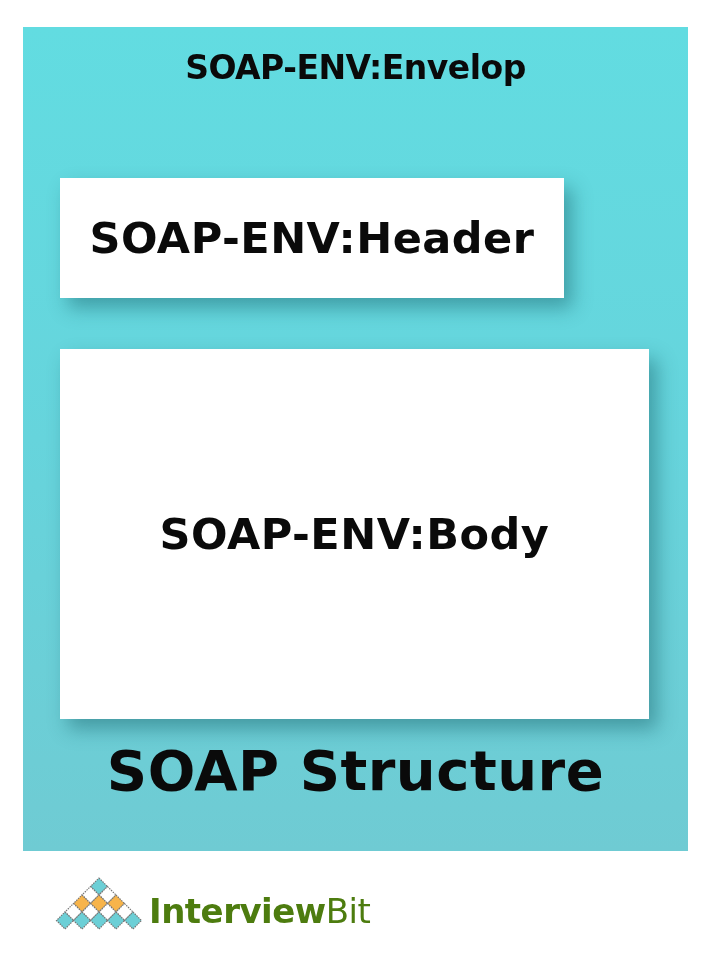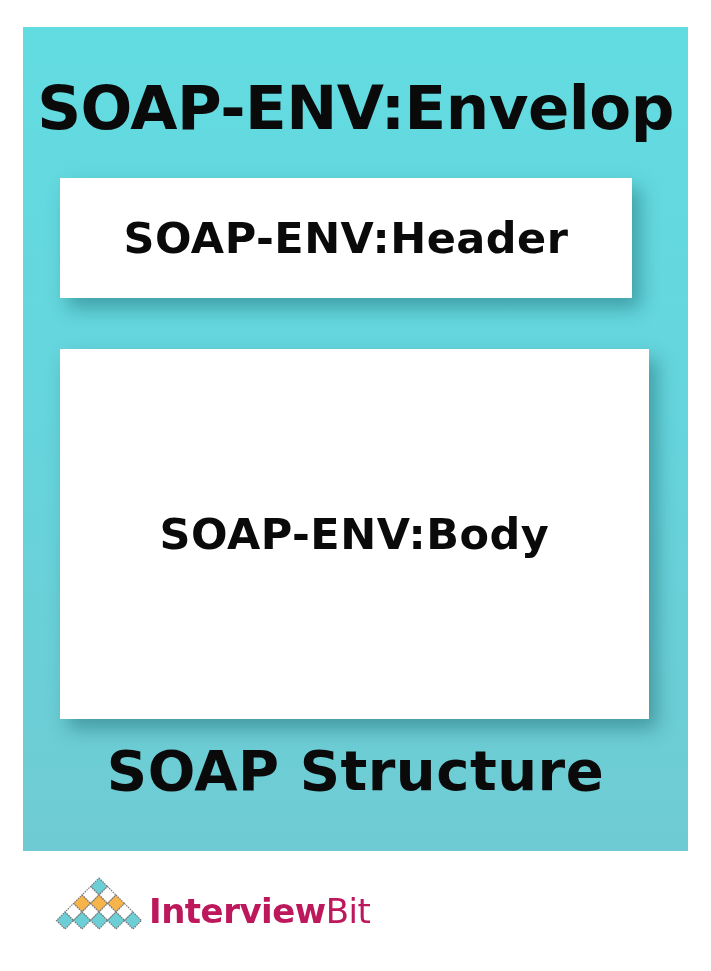--- a/index.html
+++ b/index.html
@@ -6,32 +6,32 @@
     body { width: 711px; height: 971px; position: relative; overflow: hidden; font-family: "DejaVu Sans", sans-serif; }
     .envelope {
       position: absolute; left: 23px; top: 27px; width: 665px; height: 824px;
       background: linear-gradient(180deg, #62dce1 0%, #66d4dc 50%, #6fcbd3 100%);
     }
     .label {
       position: absolute; left: 0; right: 0; text-align: center;
       color: #0a0a0a; font-weight: bold; font-size: 43px; letter-spacing: 0.5px;
       white-space: nowrap;
     }
-    .env-title { top: 72px; left: 23px; right: 23px; letter-spacing: -0.5px; font-size: 61px; }
+    .env-title { top: 48px; left: 23px; right: 23px; letter-spacing: -0.5px; font-size: 33px; }
     .box {
       position: absolute; background: #ffffff;
       box-shadow: 8px 10px 18px rgba(20, 90, 100, 0.45);
     }
-    .header-box { left: 60px; top: 178px; width: 572px; height: 120px; }
+    .header-box { left: 60px; top: 178px; width: 504px; height: 120px; }
     .body-box { left: 60px; top: 349px; width: 589px; height: 370px; }
     .box .label { top: 50%; transform: translateY(-50%); }
     .footer-title { top: 738px; left: 23px; right: 23px; font-size: 56px; }
     .brand { position: absolute; left: 55px; top: 876px; height: 60px; width: 320px; }
     .brand svg { position: absolute; left: 0; top: 0; }
-    .brand-text { position: absolute; left: 94px; top: 15px; font-size: 34px; color: #be185d; letter-spacing: -0.5px; white-space: nowrap; }
+    .brand-text { position: absolute; left: 94px; top: 15px; font-size: 34px; color: #4d7c0f; letter-spacing: -0.5px; white-space: nowrap; }
     .brand-text .b1 { font-weight: bold; }
     .brand-text .b2 { font-weight: normal; }
   </style>
 </head>
 <body>
 
 <div class="envelope"></div>
 <div class="label env-title">SOAP-ENV:Envelop</div>
 
 <div class="box header-box">

